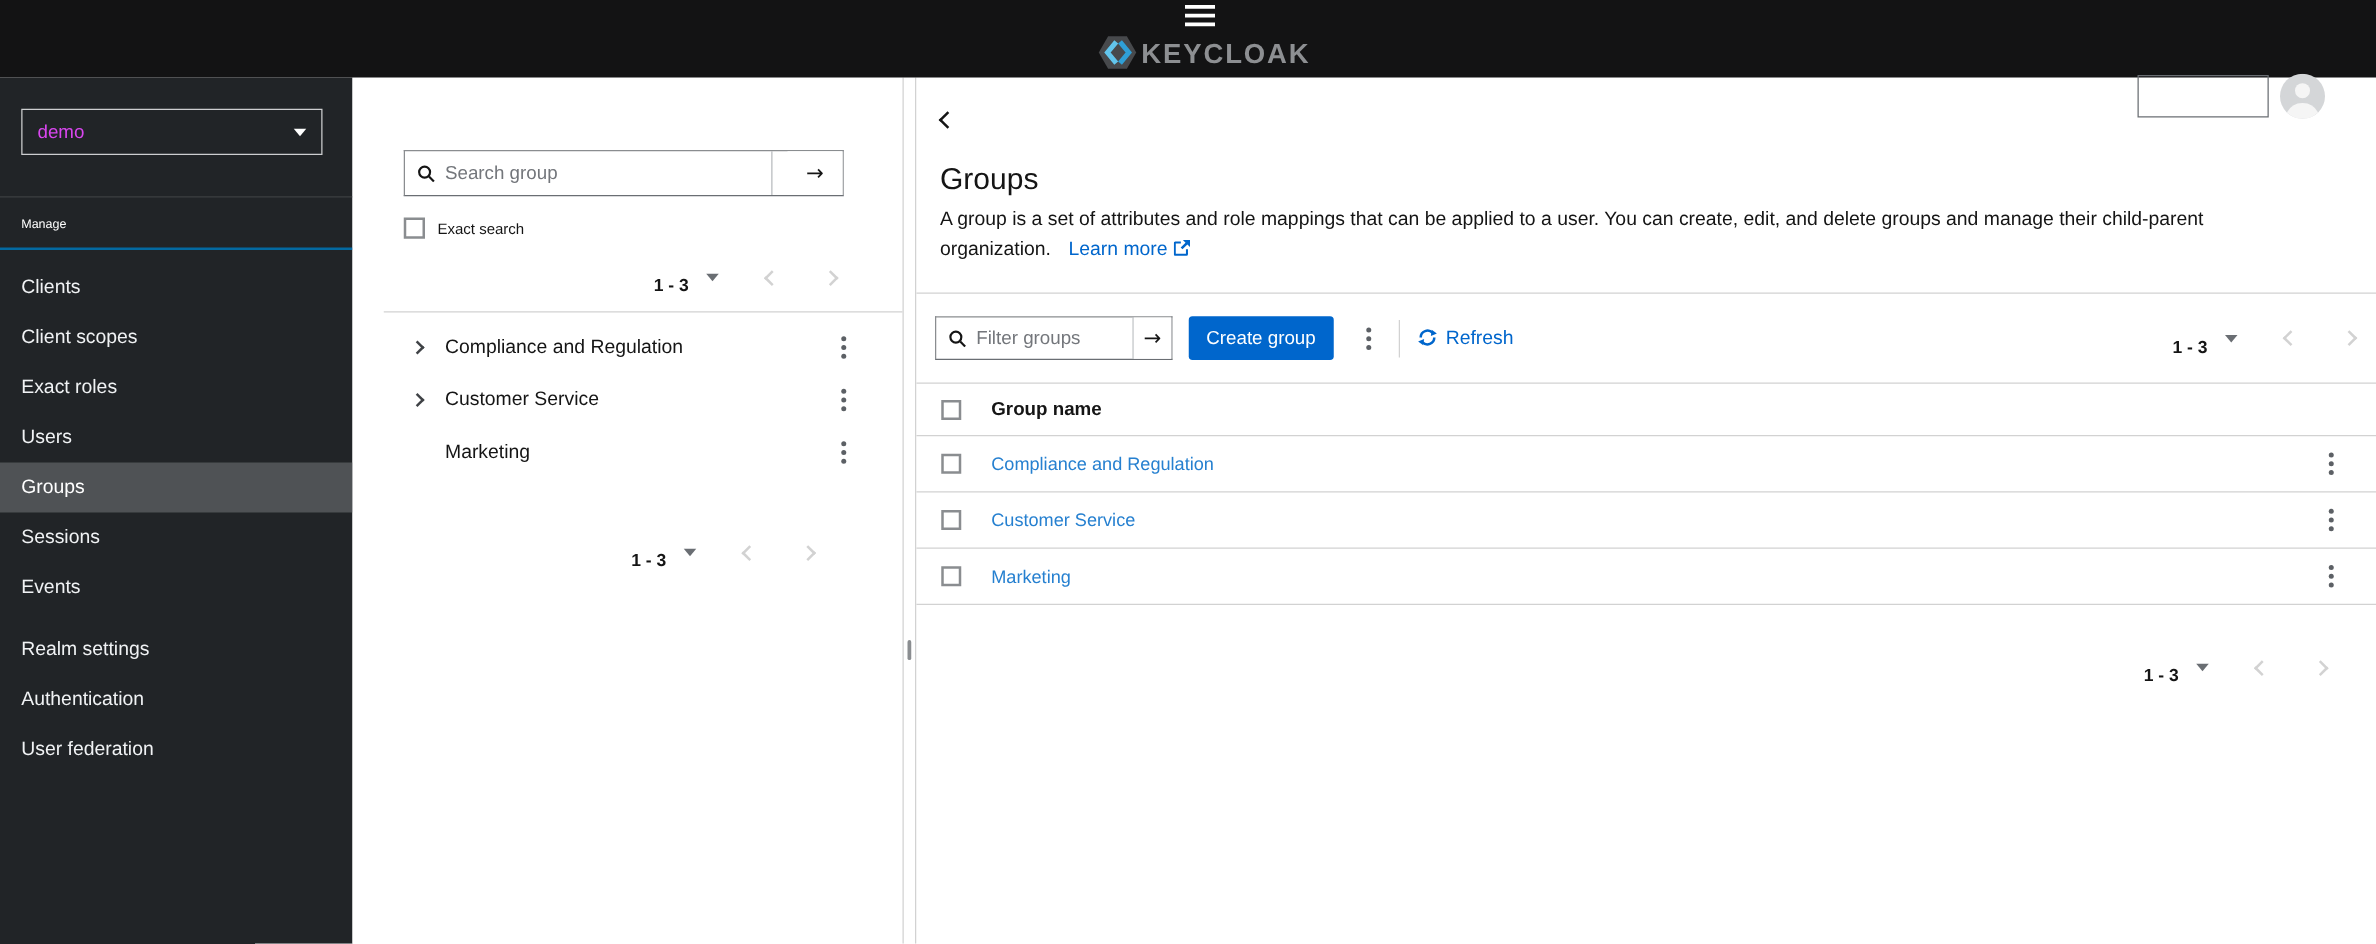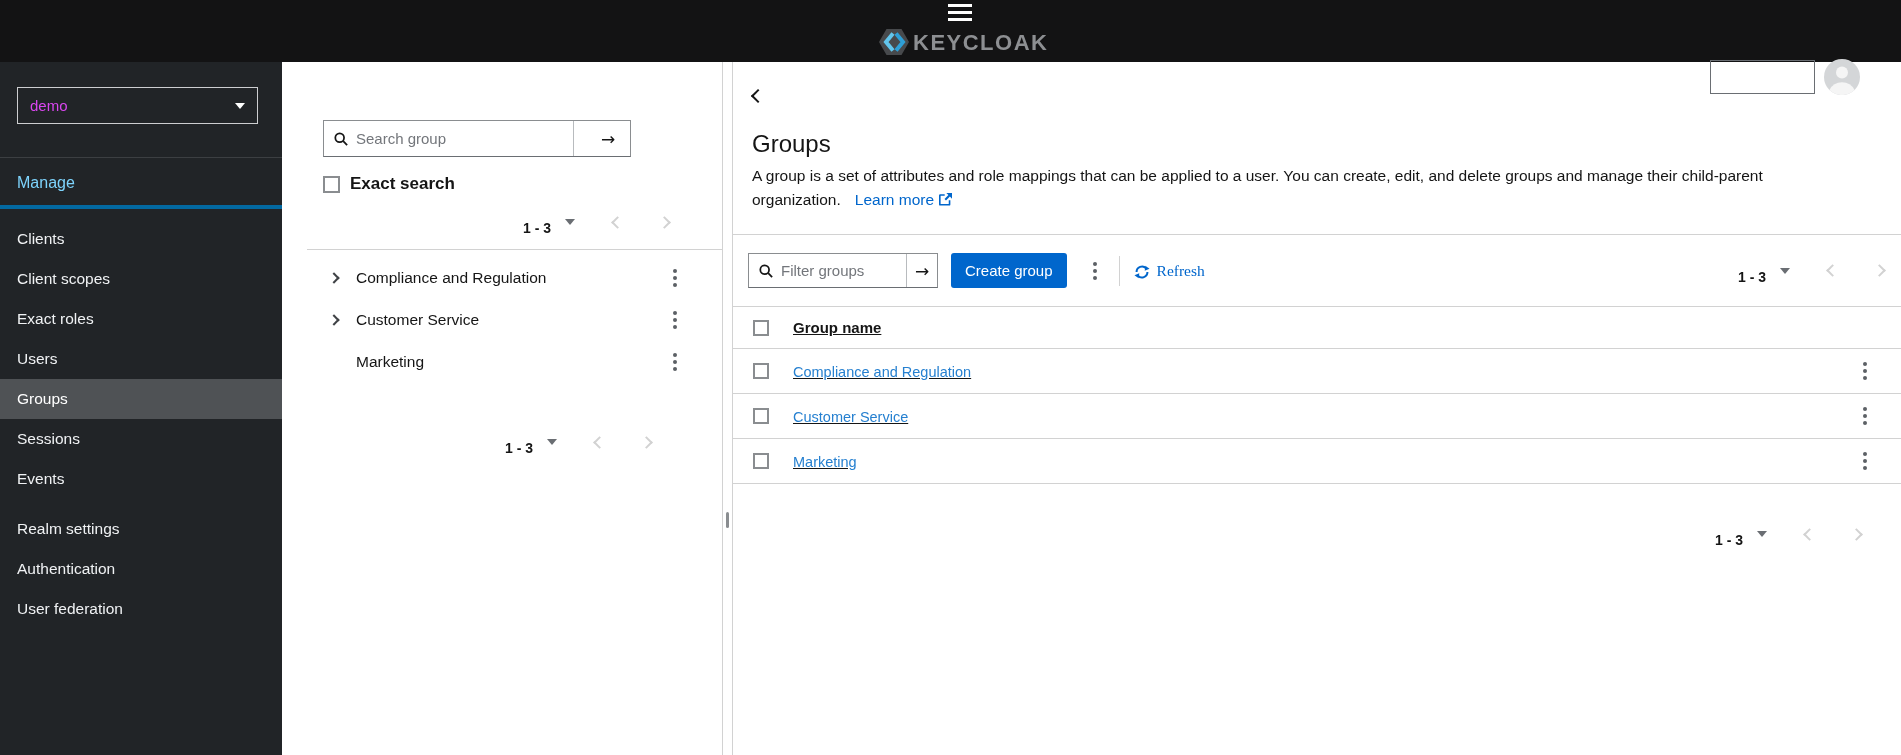--- a/index.html
+++ b/index.html
@@ -16,38 +16,38 @@
   .user-select { width:105px; height:34px; border:1px solid #6a6e73; color:#fff; display:flex; align-items:center; justify-content:space-between; padding:0 12px; font-size:15px; cursor:pointer; }
   .avatar { margin-left:9px; cursor:pointer; display:flex; }
 
   .caret { width:0; height:0; border-left:5px solid transparent; border-right:5px solid transparent; border-top:6px solid #6a6e73; }
   .caret.white { border-top-color:#fff; }
 
   
   .sidebar { position:absolute; top:62px; left:0; bottom:0; width:282px; background:#212427; }
   .realm-select { margin:25px 24px 0 17px; height:37px; border:1px solid #cdced0; display:flex; align-items:center; justify-content:space-between; padding:0 12px; color:#d946ef; font-size:15px; cursor:pointer; }
   .sb-div1 { margin-top:33px; border-top:1px solid #3c3f42; }
-  .nav-hd { padding:16px 17px 13px; border-bottom:4px solid #0369a1; color:#7dd3fc; font-size:16px; }
+  .nav-hd { padding:16px 17px 13px; border-bottom:2px solid #0369a1; color:#ffffff; font-size:10px; }
   .nav-hd.second { margin-top:24px; }
   .nav-list { padding-top:10px; list-style:none; }
   .nav-item { height:40px; display:flex; align-items:center; padding-left:17px; color:#f0f2f4; font-size:15.5px; cursor:pointer; }
   .nav-item.current { background:#4f5255; color:#fff; }
 
   
   .tree { position:absolute; top:62px; left:282px; width:441px; bottom:0; background:#fff; }
-  .search-box { position:absolute; left:41px; top:58px; width:308px; height:37px; border:1px solid #8a8d90; border-bottom-color:#6a6e73; display:flex; background:#fff;gap:12px; }
+  .search-box { position:absolute; left:41px; top:58px; width:352px; height:37px; border:1px solid #8a8d90; border-bottom-color:#6a6e73; display:flex; background:#fff;gap:12px; }
   .sb-inp { flex:1; display:flex; align-items:center; padding-left:10px; border-right:1px solid #b8bbbe; min-width:0; }
   .sb-inp input { border:none; outline:none; flex:1; font-size:15px; margin-left:8px; color:#151515; min-width:0; background:transparent; }
   input::placeholder { color:#73767b; }
   .sb-btn { width:44px; display:flex; align-items:center; justify-content:center; cursor:pointer; background:#fff; border:none; }
   .arrow-glyph { font-family:"DejaVu Sans",sans-serif; font-size:17px; color:#151515; }
   .exact { position:absolute; left:41px; top:112px; display:flex; align-items:center; cursor:pointer; }
   .cb { width:16px; height:16px; background:#fff; border:2px solid #8a8d90; flex:none; cursor:pointer; }
   .cb.lg { width:17px; height:17px; }
-  .exact .xlabel { margin-left:10px; font-size:17px;font-weight:bold; }
+  .exact .xlabel { margin-left:10px; font-size:12px; }
 
   .pg { display:flex; align-items:center; }
   .pg .rng { font-size:14px; font-weight:bold;margin-top:12px; }
   .pg .pgtoggle { margin-left:12px; display:flex; padding:2px; cursor:pointer; }
   .pg .pbtn { margin-left:34px; display:flex; padding:2px; cursor:pointer; }
   .chv { display:inline-block; width:9px; height:9px; border:solid #d2d2d2; border-width:2px 2px 0 0; }
   .chv.l { transform:rotate(-135deg); }
   .chv.r { transform:rotate(45deg); }
 
   .tree .pg.top { position:absolute; top:146px; right:52px; }
@@ -75,25 +75,25 @@
   .learn-more { color:#0066cc; text-decoration:none; margin-left:14px; cursor:pointer; white-space:nowrap; }
   .learn-more svg { vertical-align:-1px; margin-left:5px; }
   .hdr-div { position:absolute; top:172px; left:0; right:0; border-top:1px solid #d2d2d2; }
 
   .toolbar { position:absolute; top:191px; left:15px; right:15px; height:35px; display:flex; align-items:center; }
   .filter-box { width:190px; height:35px; border:1px solid #8a8d90; border-bottom-color:#6a6e73; display:flex; background:#fff; }
   .filter-box .sb-btn { width:30px; }
   .btn-primary { margin-left:13px; height:35px; padding:0 14px; background:#0066cc; color:#fff; font-size:15px; border:none; border-radius:3px; cursor:pointer; font-family:inherit; }
   .tb-kebab { margin-left:10px; width:36px; display:flex; justify-content:center; }
   .tb-sep { width:1px; height:30px; background:#d2d2d2; margin-left:6px; }
-  .refresh { margin-left:14px; display:flex; align-items:flex-end; gap:7px; color:#0066cc; font-size:15.5px; cursor:pointer;font-family:Liberation Serif, serif; }
+  .refresh { margin-left:14px; display:flex; align-items:flex-start; gap:7px; color:#0066cc; font-size:15.5px; cursor:pointer; }
   .toolbar .pg { margin-left:auto; }
 
   .gtable { position:absolute; top:244px; left:0; right:0; }
-  .gt-row { display:flex; align-items:center; border-bottom:1px solid #d2d2d2; height:45px;text-decoration:underline; }
+  .gt-row { display:flex; align-items:center; border-bottom:1px solid #d2d2d2; height:45px; }
   .gt-row.hd { border-top:1px solid #d2d2d2; height:43px; }
   .gt-cb-cell { width:48px; padding-left:20px; flex:none; display:flex; }
   .gt-name { flex:1; padding-left:12px; font-size:15px; }
   .gt-row.hd .gt-name { font-weight:bold; }
   .gt-link { color:#2680d0; font-size:14.5px; text-decoration:none; cursor:pointer; }
   .gt-kebab-cell { width:72px; flex:none; display:flex; justify-content:center; }
   .main .pg.bottom { position:absolute; top:458px; right:38px; }
 </style>
 </head>
 <body>

